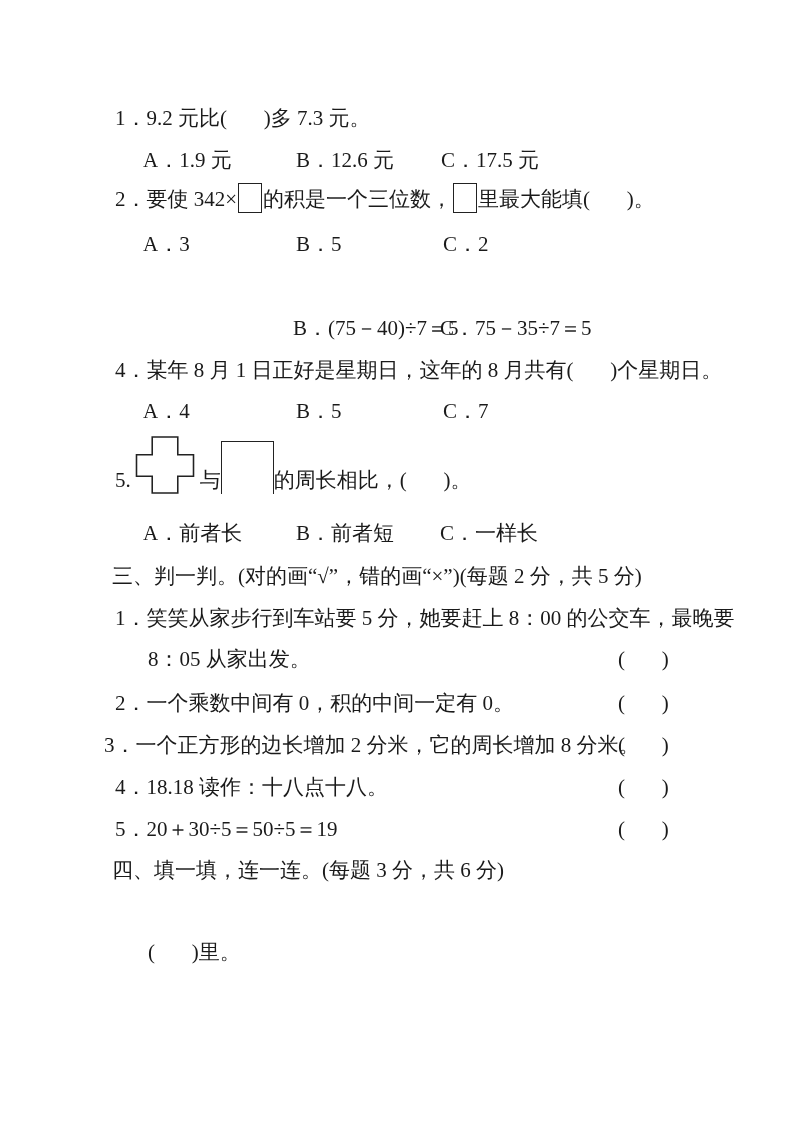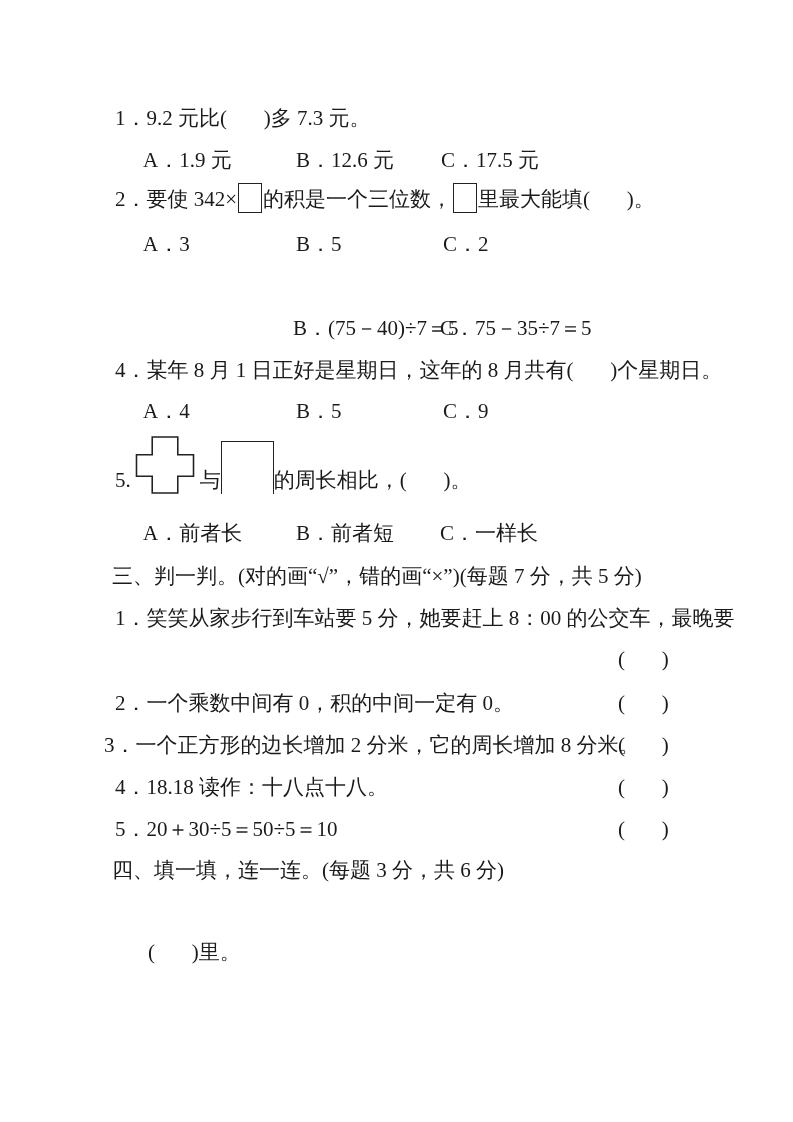--- a/index.html
+++ b/index.html
@@ -68,48 +68,49 @@
   <div class="line" style="top:230px;left:143px">A．3</div>
   <div class="line" style="top:230px;left:296px">B．5</div>
   <div class="line" style="top:230px;left:443px">C．2</div>
 
   <div class="line" style="top:314px;left:293px">B．(75－40)÷7＝5</div>
   <div class="line" style="top:314px;left:440px">C．75－35÷7＝5</div>
 
   <div class="line" style="top:356px;left:115px">4．某年 8 月 1 日正好是星期日，这年的 8 月共有(       )个星期日。</div>
   <div class="line" style="top:397px;left:143px">A．4</div>
   <div class="line" style="top:397px;left:296px">B．5</div>
-  <div class="line" style="top:397px;left:443px">C．9</div>
+  <div class="line" style="top:397px;left:443px">C．7</div>
 
   <div class="lineflex" style="top:436px;left:115px">
     <span class="t">5.</span>
     <svg class="cross" width="62" height="58" viewBox="-1 -1 60 59">
       <polygon points="16,0 42,0 42,18 58,18 58,40 42,40 42,57 16,57 16,40 0,40 0,18 16,18" fill="none" stroke="#222222" stroke-width="1.6"></polygon>
     </svg>
     <span class="t">与</span>
     <div class="osq"></div>
     <span class="t">的周长相比，(       )。</span>
   </div>
   <div class="line" style="top:519px;left:143px">A．前者长</div>
   <div class="line" style="top:519px;left:296px">B．前者短</div>
   <div class="line" style="top:519px;left:440px">C．一样长</div>
 
-  <div class="line" style="top:562px;left:112px">三、判一判。(对的画“√”，错的画“×”)(每题 7 分，共 5 分)</div>
+  <div class="line" style="top:562px;left:112px">三、判一判。(对的画“√”，错的画“×”)(每题 2 分，共 5 分)</div>
 
   <div class="line" style="top:604px;left:115px">1．笑笑从家步行到车站要 5 分，她要赶上 8：00 的公交车，最晚要</div>
+  <div class="line" style="top:645px;left:148px">8：05 从家出发。</div>
   <div class="line" style="top:645px;left:618px">(       )</div>
 
   <div class="line" style="top:689px;left:115px">2．一个乘数中间有 0，积的中间一定有 0。</div>
   <div class="line" style="top:689px;left:618px">(       )</div>
 
   <div class="line" style="top:731px;left:104px">3．一个正方形的边长增加 2 分米，它的周长增加 8 分米。</div>
   <div class="line" style="top:731px;left:618px">(       )</div>
 
   <div class="line" style="top:773px;left:115px">4．18.18 读作：十八点十八。</div>
   <div class="line" style="top:773px;left:618px">(       )</div>
 
-  <div class="line" style="top:815px;left:115px">5．20＋30÷5＝50÷5＝10</div>
+  <div class="line" style="top:815px;left:115px">5．20＋30÷5＝50÷5＝19</div>
   <div class="line" style="top:815px;left:618px">(       )</div>
 
   <div class="line" style="top:856px;left:112px">四、填一填，连一连。(每题 3 分，共 6 分)</div>
   <div class="line" style="top:938px;left:148px">(       )里。</div>
 
 </div>
 
 </body></html>

